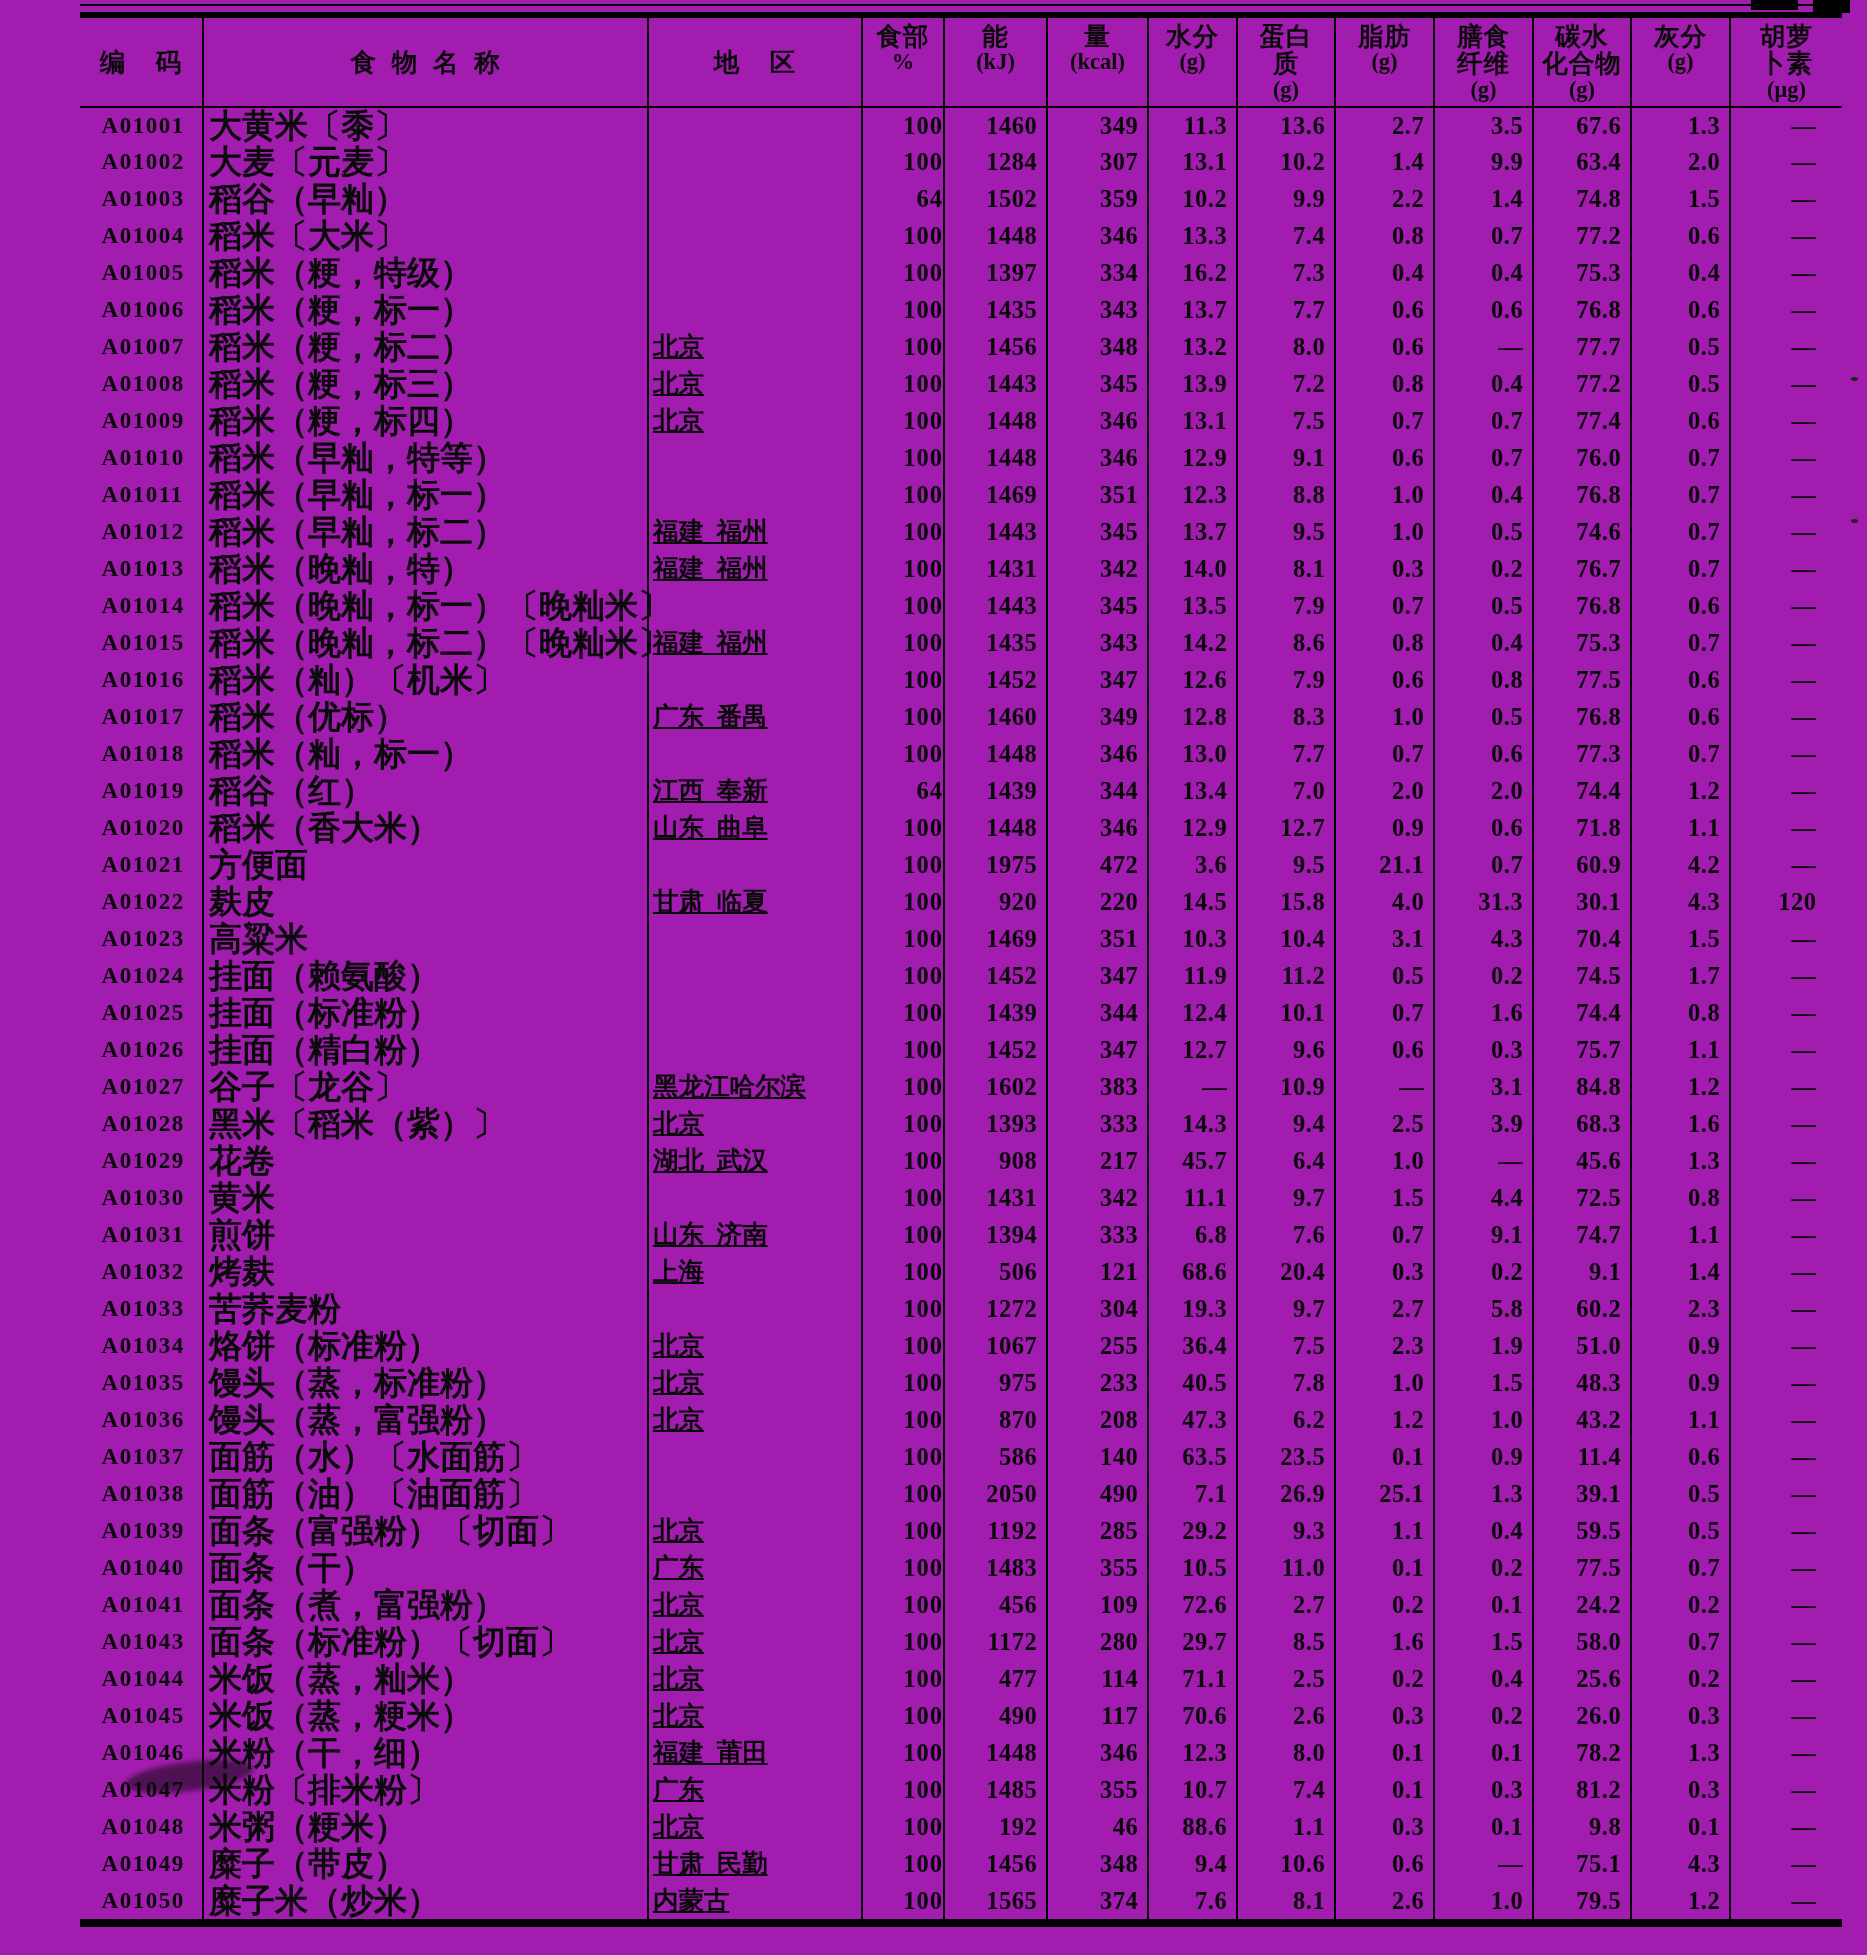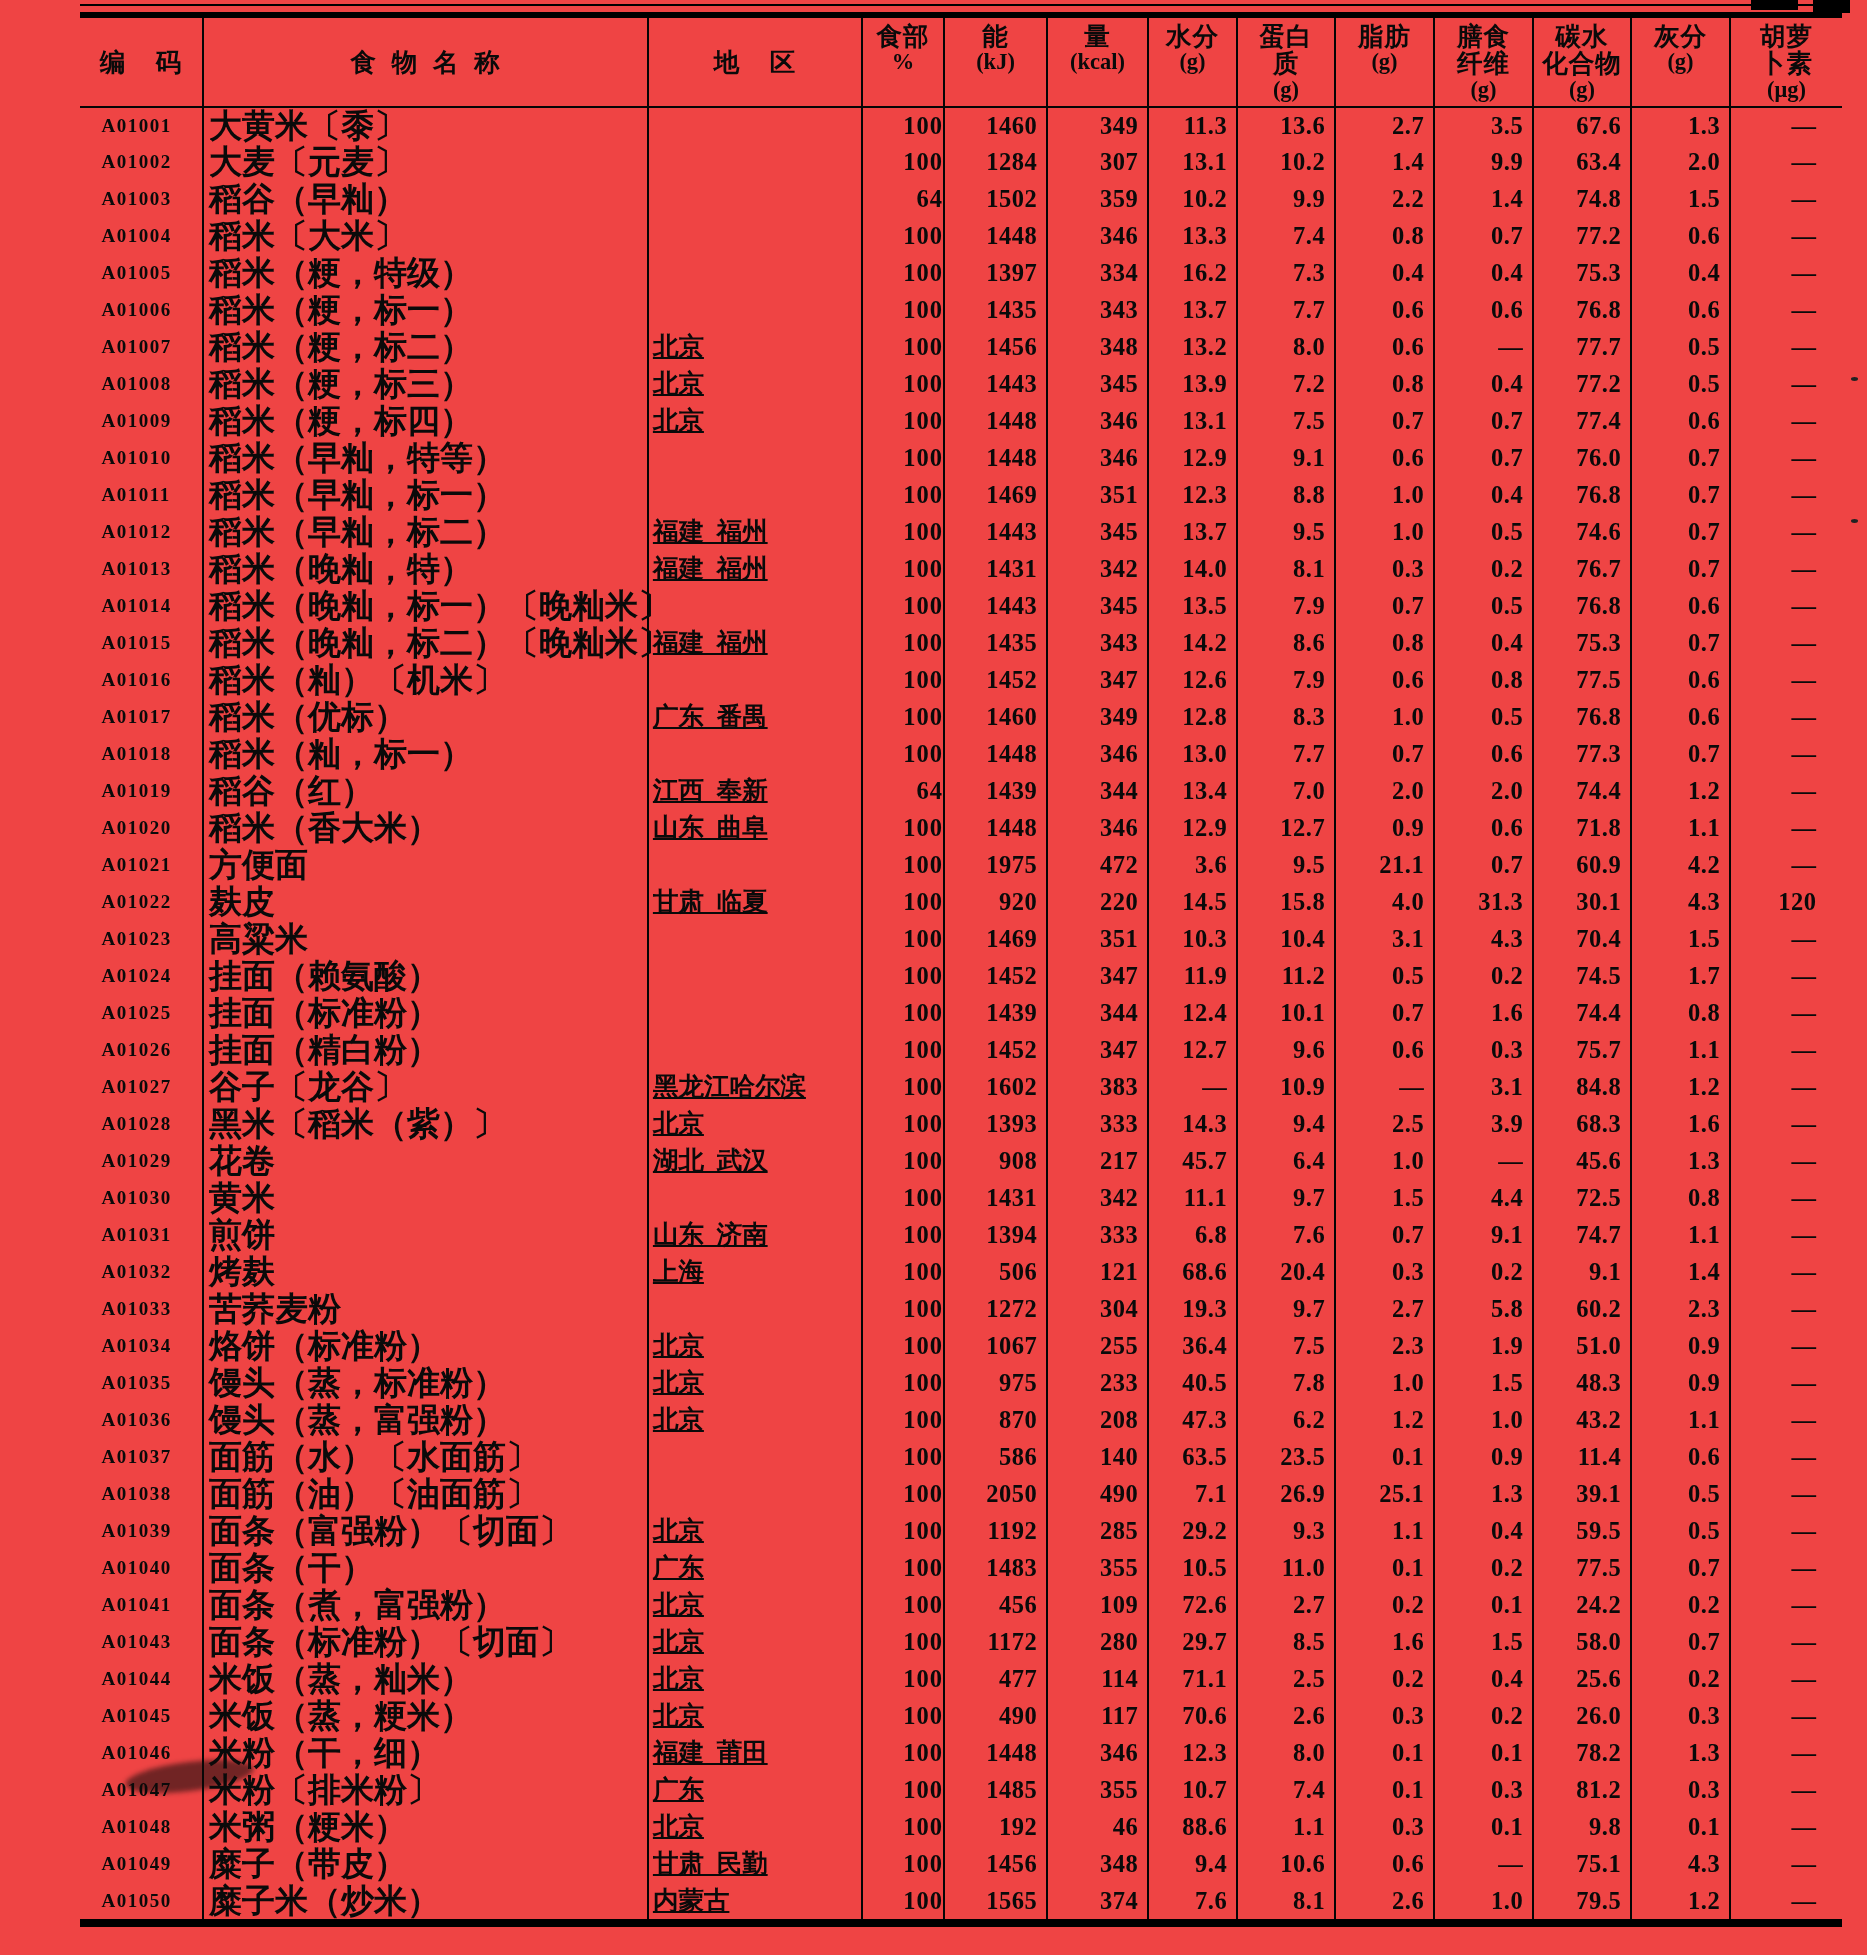--- a/index.html
+++ b/index.html
@@ -4,21 +4,21 @@
 <style>
   html,body{margin:0;padding:0;}
   body{
     width:1867px;height:1955px;
     background:#fbfbf9;
     font-family:"Liberation Serif","DejaVu Serif",serif;
     color:#0a0a0a;
     position:relative;
     overflow:hidden;
   }
-  .page{position:absolute;inset:0;background:#ef4444;}
+  .page{position:absolute;inset:0;background:#a21caf;}
   .top-thin-rule{
     position:absolute;left:80px;top:3.9px;width:1762px;height:2px;background:#000;
   }
   .corner-frag{position:absolute;background:#000;top:0;}
   .corner-frag.a{left:1751px;width:47px;height:9.8px;}
   .corner-frag.b{left:1813px;width:37px;height:12.7px;}
   table.food-table{
     position:absolute;left:80px;top:11.8px;width:1762px;
     border-collapse:collapse;table-layout:fixed;
     border-top:6.9px solid #000;
@@ -37,21 +37,21 @@
   .hwrap.center{justify-content:center;}
   .h-line{display:block;font-size:25.5px;line-height:27.4px;white-space:pre;letter-spacing:1px;}
   .h-unit{display:block;font-size:22.5px;line-height:24.5px;font-weight:700;}
   tbody tr{height:37px;}
   tbody td{
     border-right:2px solid #050505;
     padding:0;font-weight:700;font-size:24.5px;line-height:36px;
     white-space:pre;overflow:visible;
   }
   tbody td:last-child{border-right:none;}
-  td.c-code{padding-left:21.6px;letter-spacing:1.5px;font-size:19px;}
+  td.c-code{padding-left:21.6px;letter-spacing:1.5px;font-size:23px;}
   td.c-name{padding-left:4.9px;font-size:33px;letter-spacing:0;margin-left:24px;}
   td.c-region{padding-left:3.9px;font-size:25.5px;text-decoration:underline;}
   td.c-center{text-align:right;letter-spacing:1px;}
   td.c-num{text-align:right;padding-right:8.8px;letter-spacing:0.5px;}
   td.c-carotene{padding-right:25.5px;}
   .ink-smear{
     position:absolute;left:125px;top:1762px;width:129px;height:29px;
     background:rgba(10,10,10,0.55);border-radius:50%;
     transform:rotate(-7deg);filter:blur(2.9px);
   }

